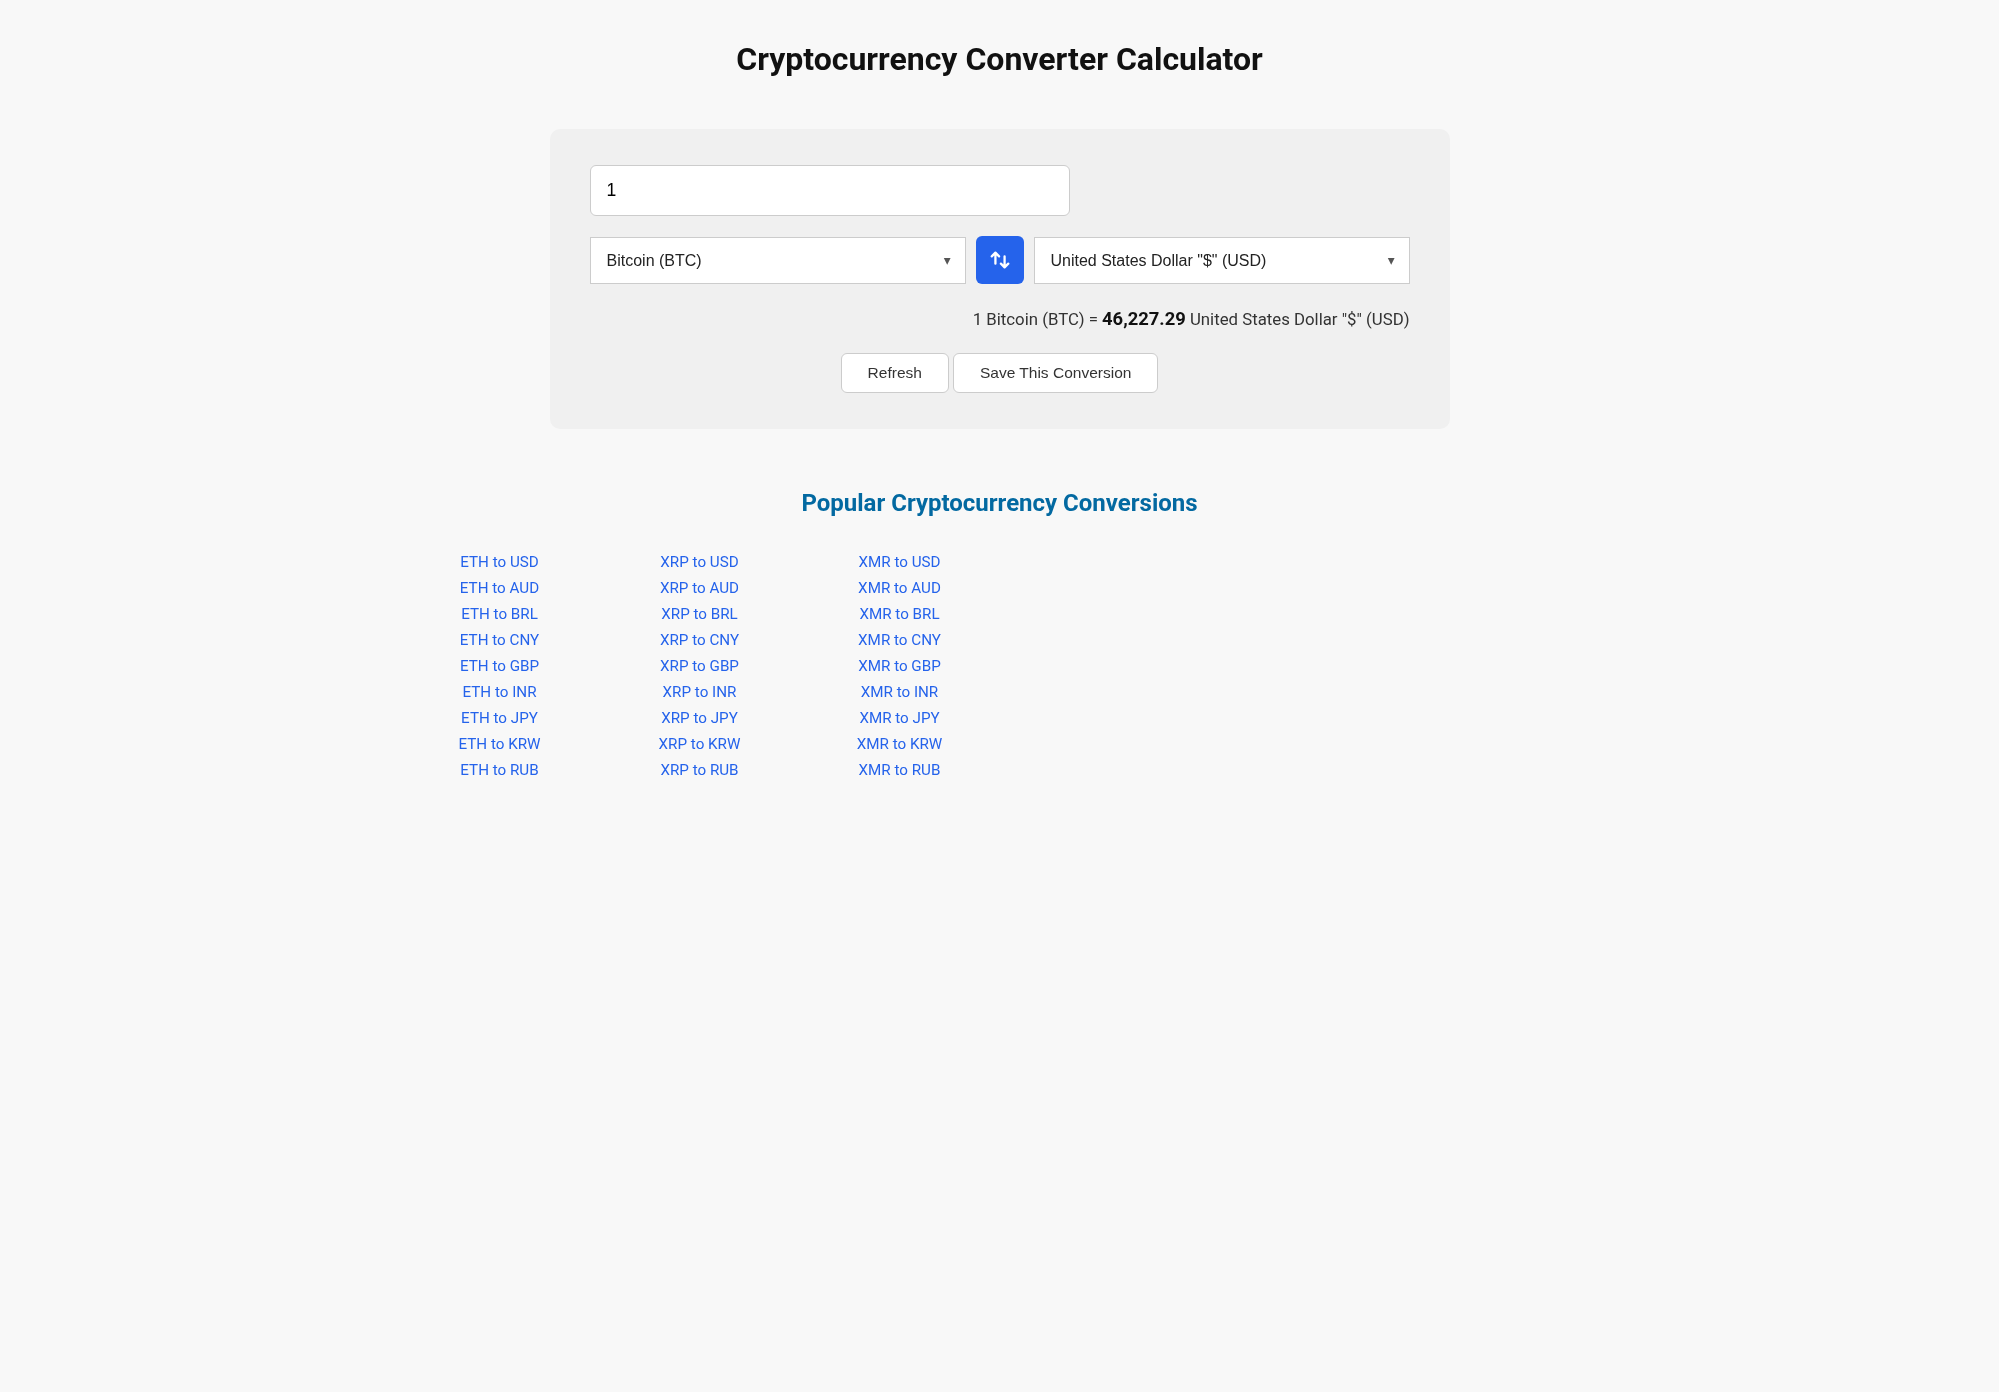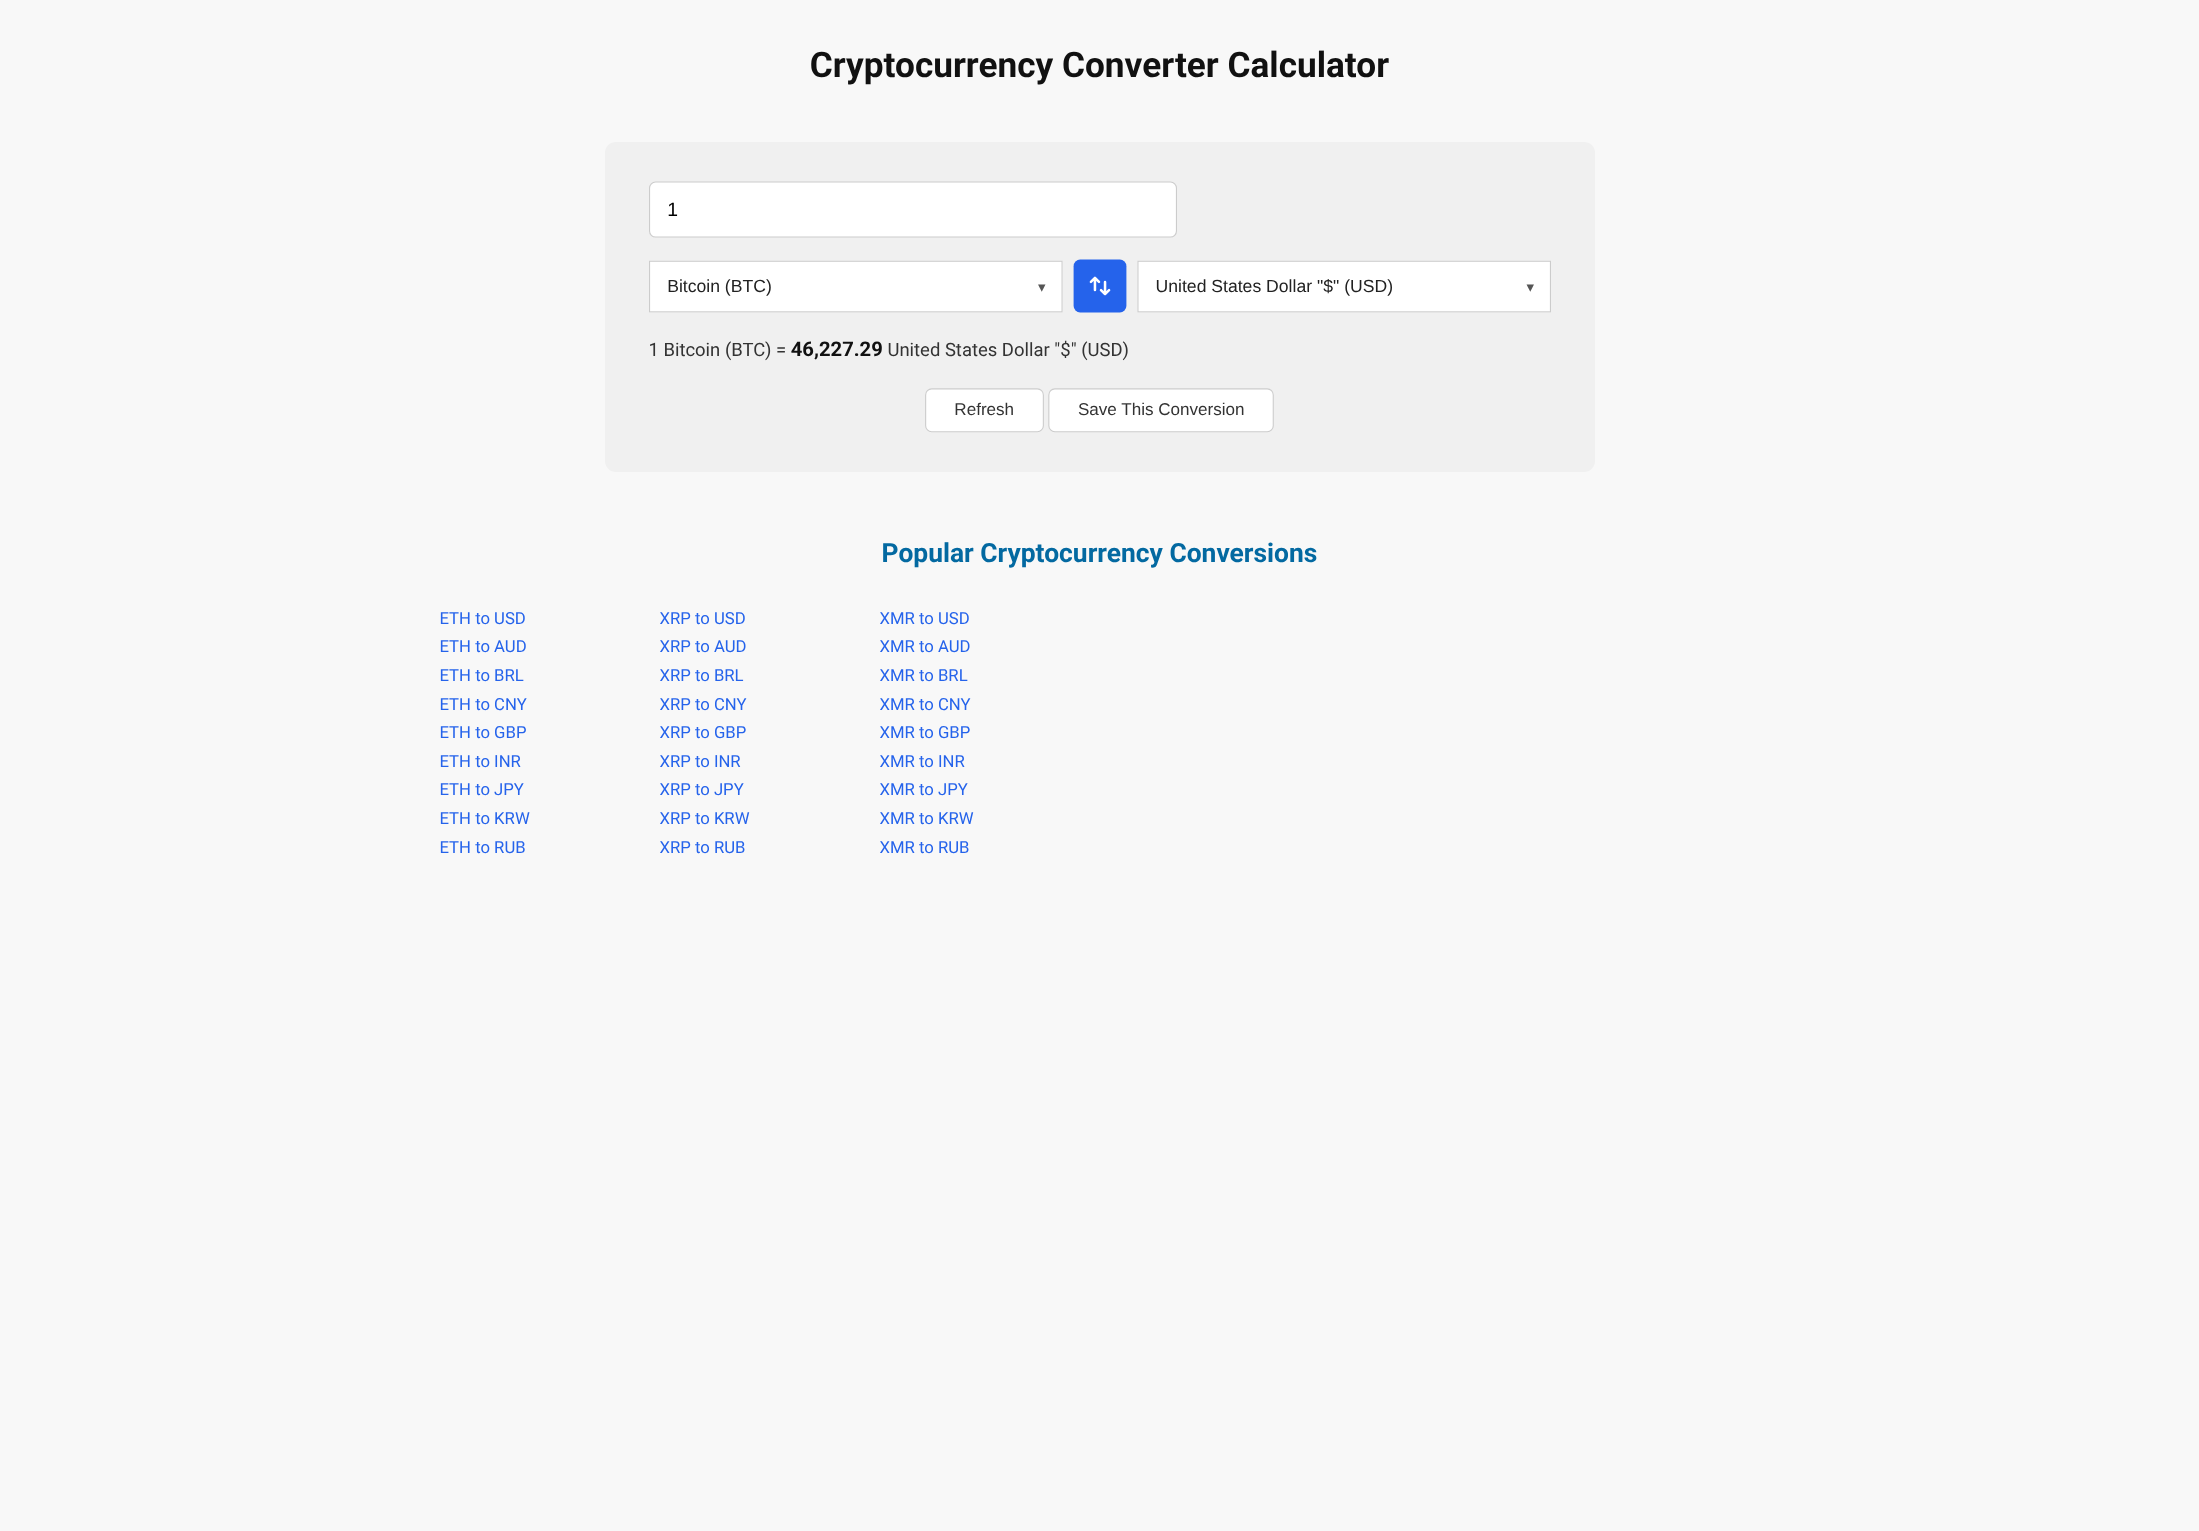--- a/index.html
+++ b/index.html
@@ -95,21 +95,21 @@
       flex-shrink: 0;
     }
 
     .swap-btn svg {
       fill: #fff;
       width: 22px;
       height: 22px;
     }
 
     .result-row {
-      text-align: left;
+      text-align: right;
       font-size: 1.05rem;
       margin-bottom: 24px;
       color: #333;
     }
 
     .result-value {
       font-weight: 700;
       font-size: 1.15rem;
       color: #111;
     }
@@ -146,20 +146,21 @@
       grid-template-columns: repeat(6, 1fr);
       gap: 6px 0;
     }
 
     .conversion-link {
       color: #2563eb;
       text-decoration: none;
       font-size: 0.95rem;
       padding: 4px 0;
       display: block;
+      text-align: center;
     }
   </style>
 </head>
 <body>
 
 <h1 class="page-title">Cryptocurrency Converter Calculator</h1>
 
 <div class="converter-card">
 
   <input class="amount-input" type="text" value="1" style="">

